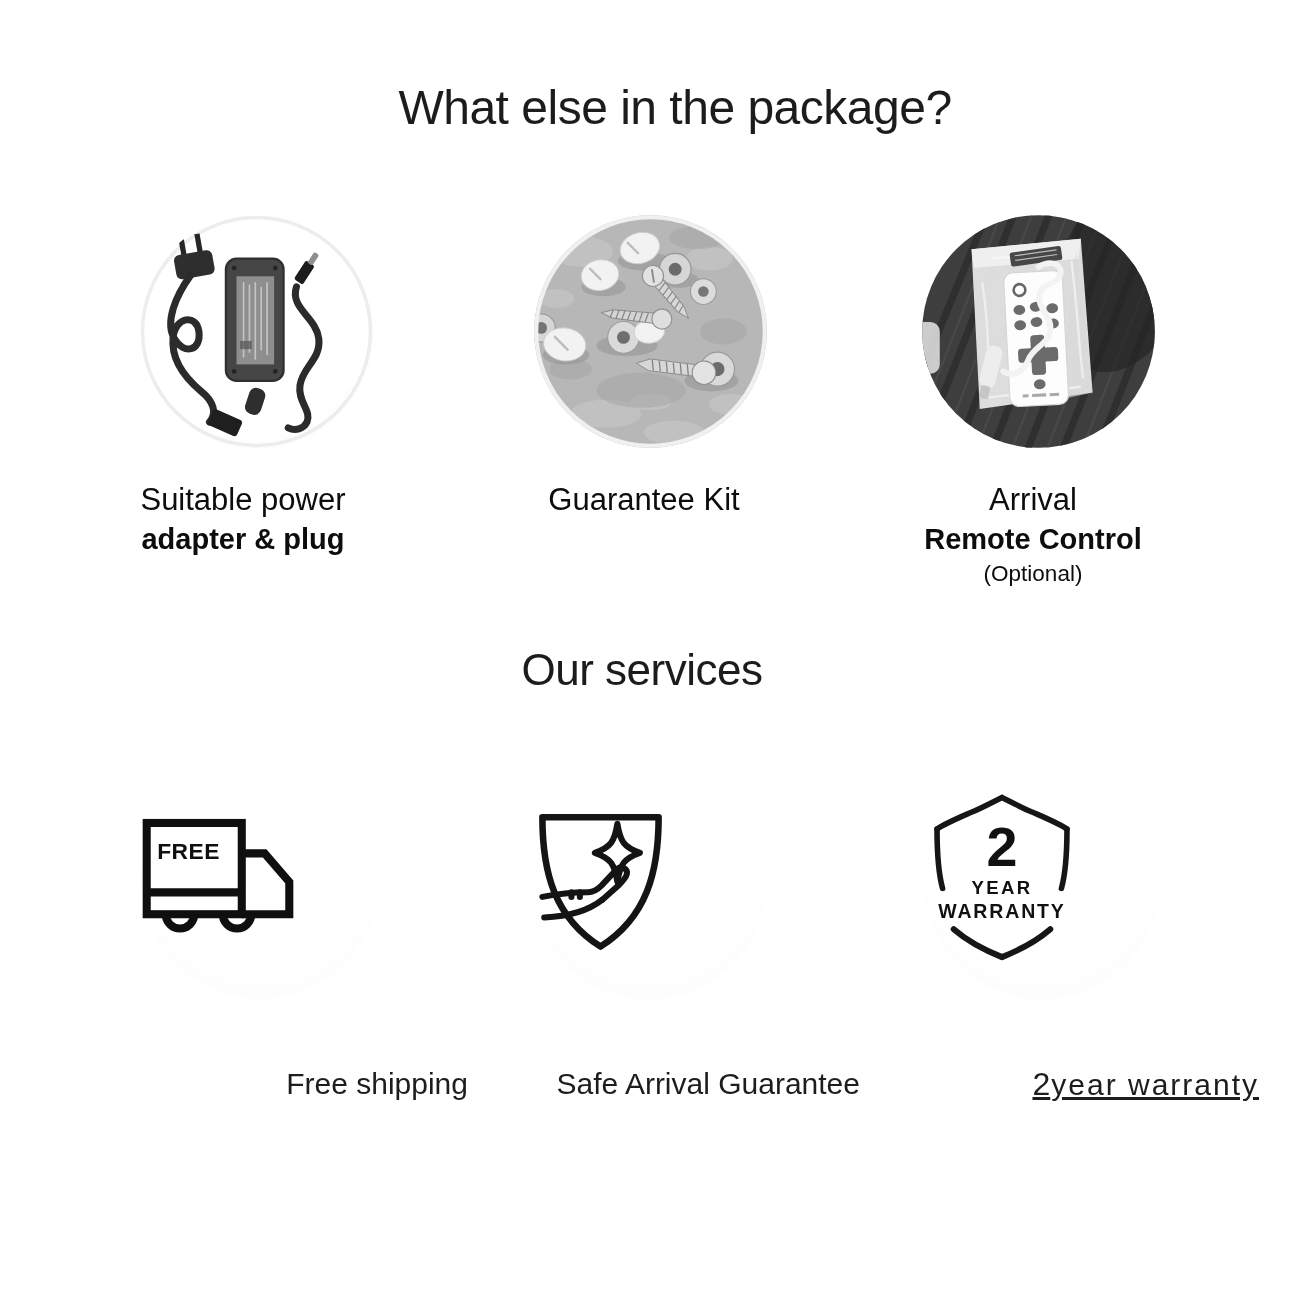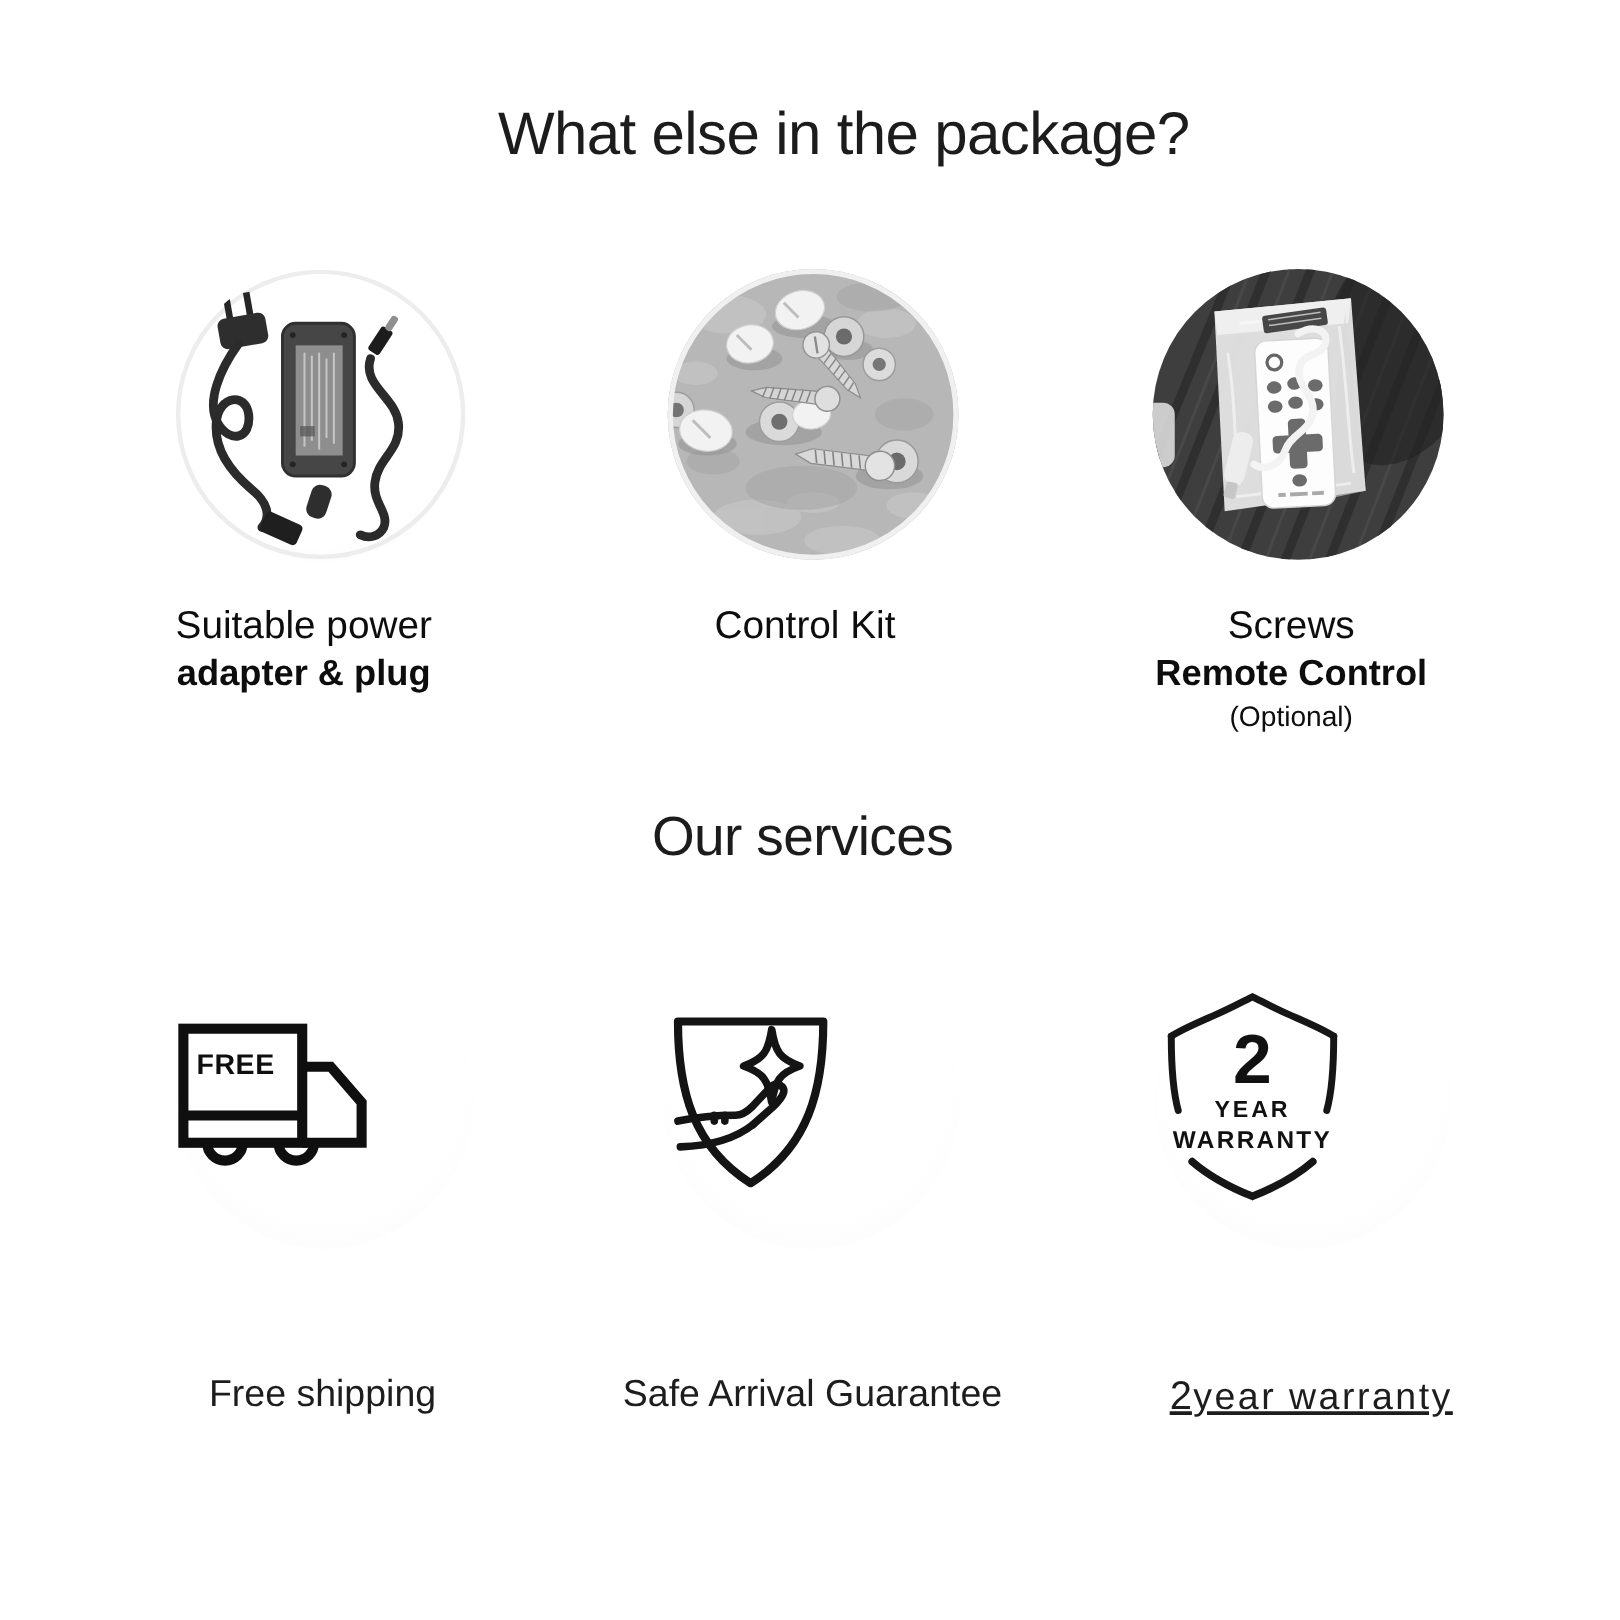--- a/index.html
+++ b/index.html
@@ -44,21 +44,21 @@
   .svc-circle {
     position:absolute; top:761px; width:238px; height:238px; border-radius:50%;
     display:flex; align-items:center; justify-content:flex-start;
     background:radial-gradient(circle at 50% 44%, #ffffff 60%, #fdfdfd 74%, #f0f0f0 86%, #e1e1e1 93%, #f5f5f5 97%, #ffffff 100%);
   }
   .svc-s1 { left:141px; } .svc-s2 { left:530px; } .svc-s3 { left:923px; }
   .svc-circle svg { display:block; }
 
   
   .svc-label {
-    position:absolute; top:1100px; width:420px; text-align:center;
+    position:absolute; top:1068px; width:420px; text-align:right;
     font-size:30px; font-weight:400; color:#1d1d1d; line-height:32px;
   }
   .lab-1 { left:48px; } .lab-2 { left:440px; }
   .lab-3 { left:839px; letter-spacing:2px;text-decoration:underline; }
   .lab-3 .prefix { font-size:32px; letter-spacing:0; margin-right:1px; }
 
   svg text { font-family:"Liberation Sans", sans-serif; }
 </style>
 </head>
 <body>
@@ -282,24 +282,24 @@
         </g>
       </g>
     </svg>
   </div>
 
   <div class="pkg-caption cap-1">
     <div class="pkg-title">Suitable power</div>
     <div class="pkg-sub">adapter &amp; plug</div>
   </div>
   <div class="pkg-caption cap-2">
-    <div class="pkg-title">Control Kit</div>
+    <div class="pkg-title">Guarantee Kit</div>
   </div>
   <div class="pkg-caption cap-3">
-    <div class="pkg-title">Screws</div>
+    <div class="pkg-title">Arrival</div>
     <div class="pkg-sub">Remote Control</div>
     <div class="pkg-note">(Optional)</div>
   </div>
 
   <div class="services-title">Our services</div>
 
   <div class="svc-circle svc-s1">
     <svg width="154" height="126" viewBox="0 0 162 132">
       <g fill="none" stroke="#0f0f0f" stroke-width="8.5">
         <rect x="6" y="6" width="100" height="96"></rect>

